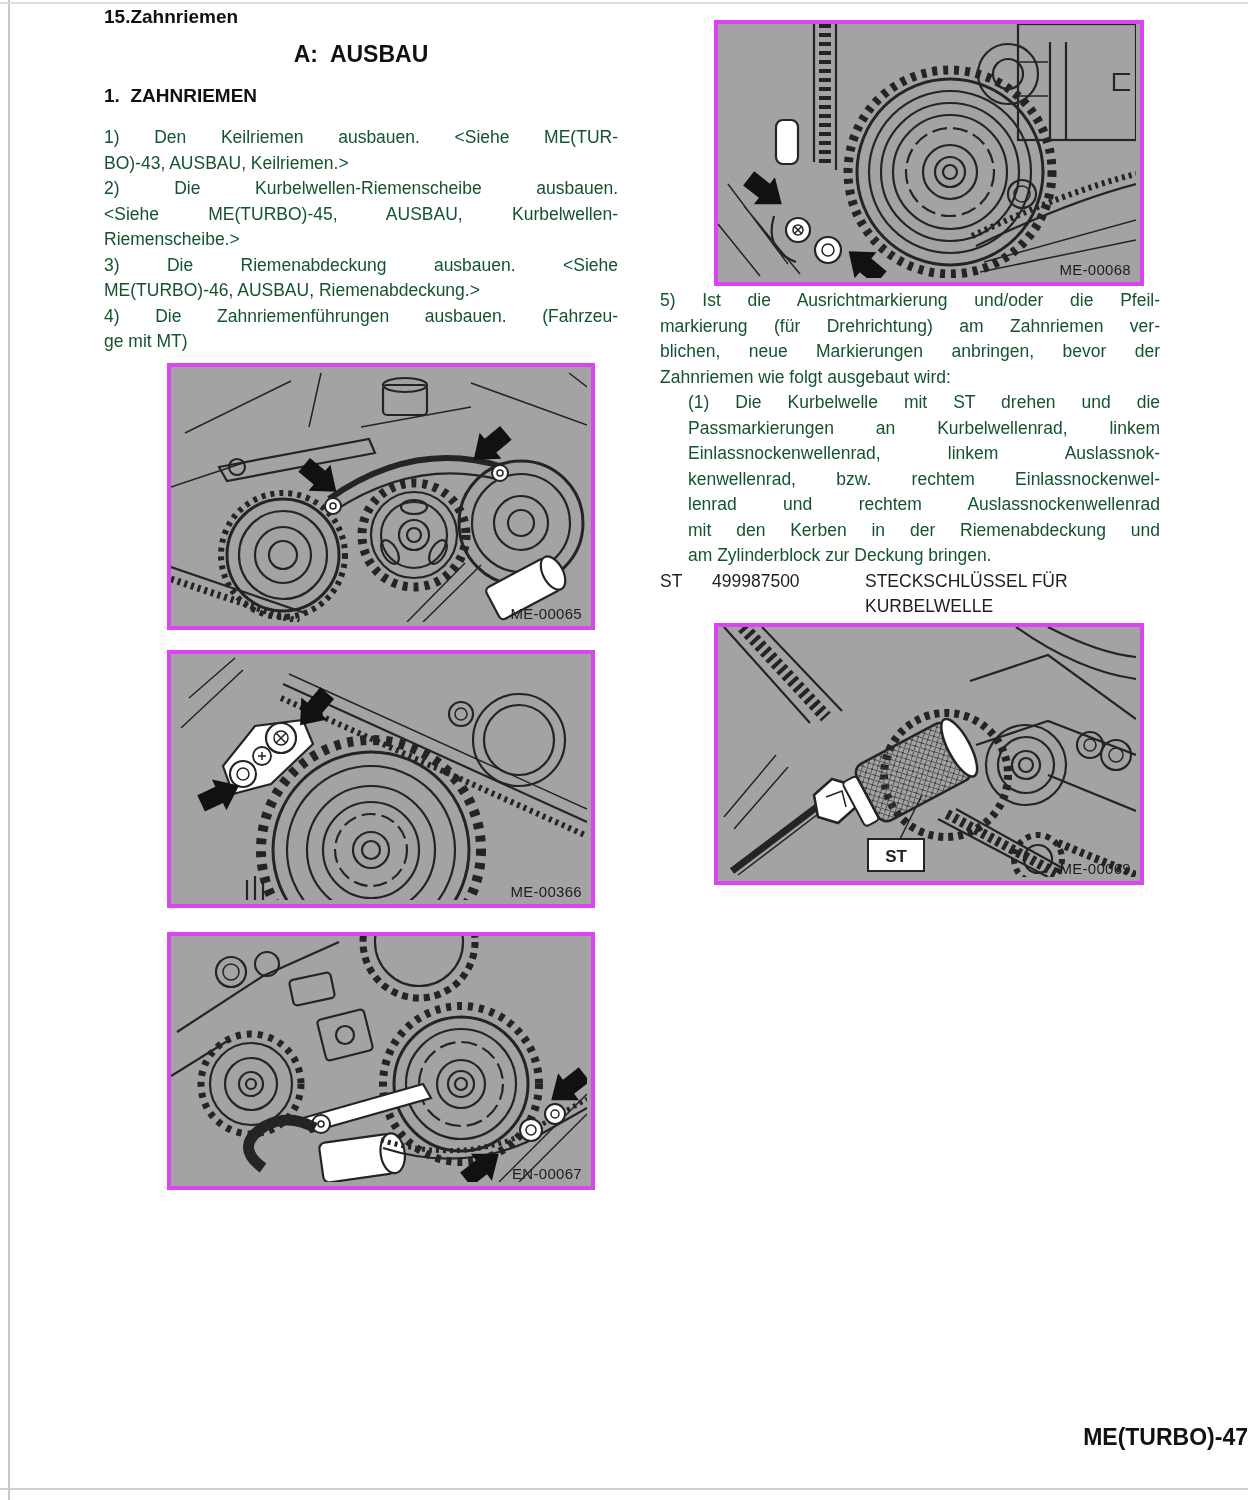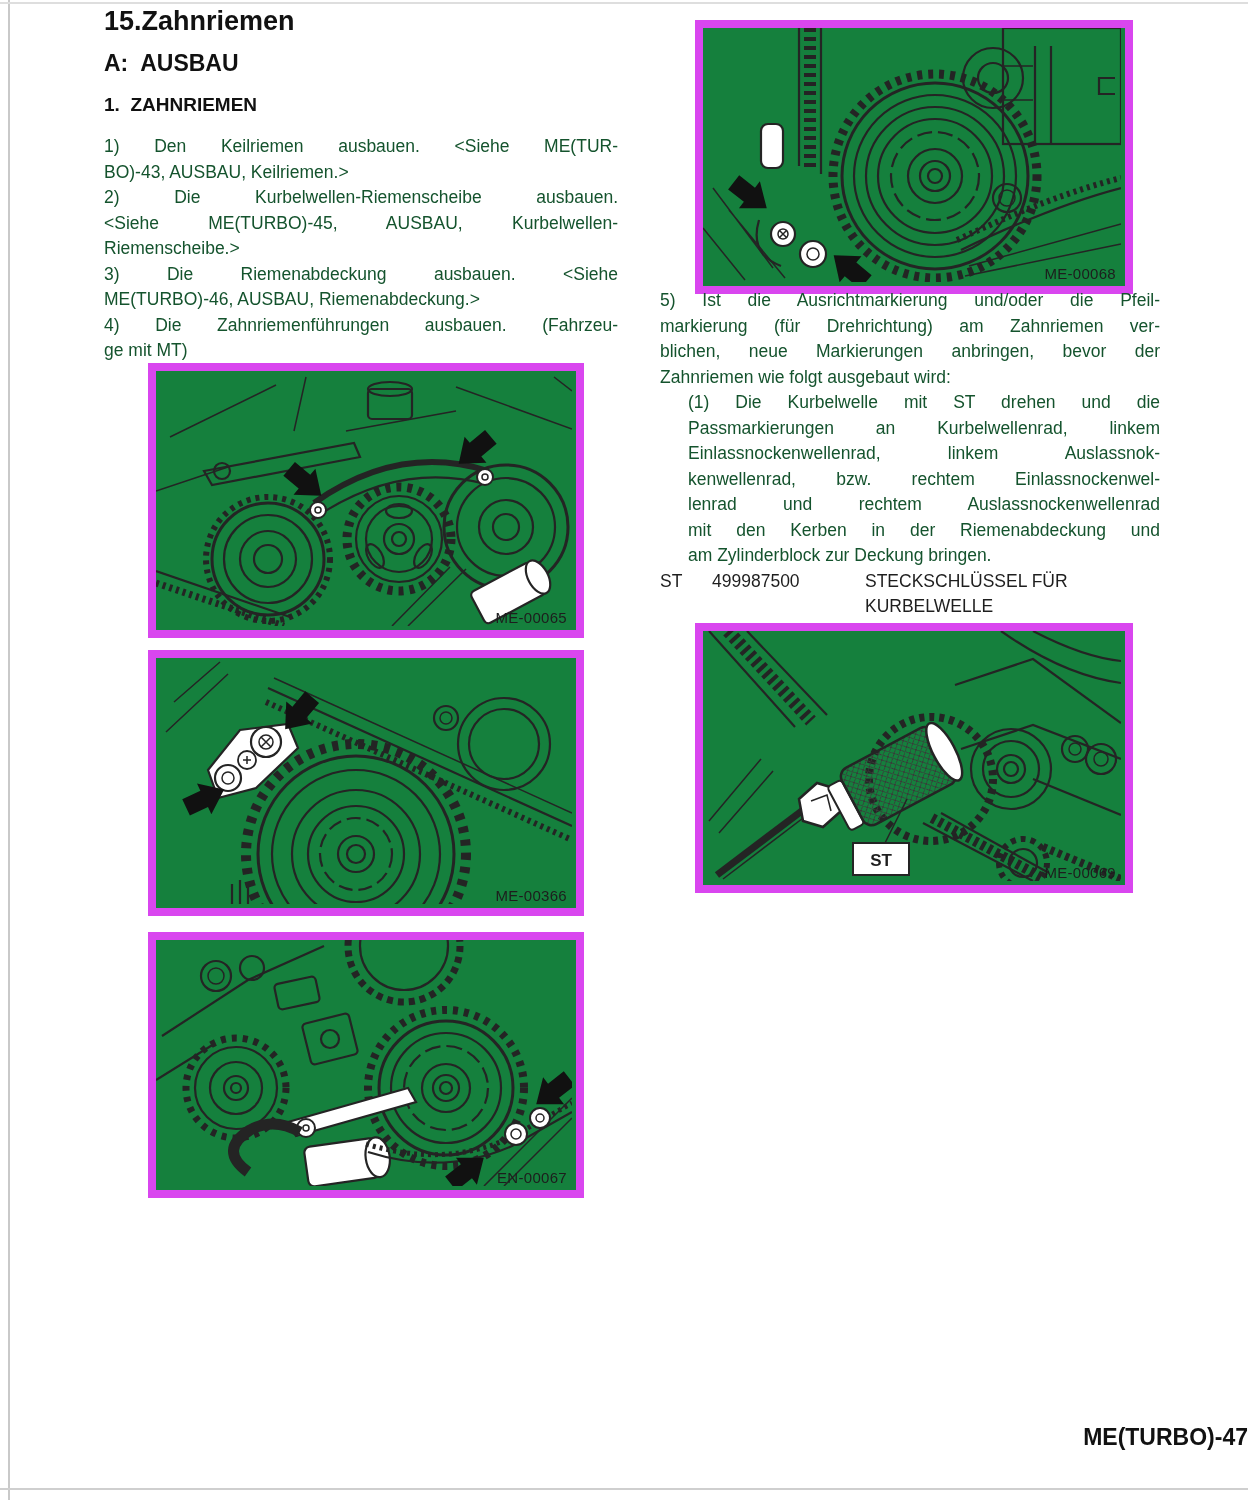--- a/index.html
+++ b/index.html
@@ -3,34 +3,34 @@
 <meta charset="utf-8">
 <style>
   html,body{margin:0;padding:0;background:#fff;}
   .page{position:relative;width:1248px;height:1500px;background:#fff;overflow:hidden;
         font-family:"Liberation Sans",sans-serif;color:#222;}
   .edge-left{position:absolute;left:8px;top:0;width:2px;height:1500px;background:#c9c9c9;}
   .edge-top{position:absolute;left:0;top:2px;width:1248px;height:2px;background:#dedede;}
   .edge-bottom{position:absolute;left:0;top:1488px;width:1248px;height:2px;background:#cfcfcf;}
 
   .col-left{position:absolute;left:104px;top:6px;width:514px;}
-  .h1{font-size:27px;font-weight:bold;color:#111;margin:0 0 13px 0;white-space:pre;}
-  .h2{font-size:23px;font-weight:bold;color:#111;margin:0 0 17px 0;white-space:pre;}
+  .h1{font-size:19px;font-weight:bold;color:#111;margin:0 0 13px 0;white-space:pre;}
+  .h2{font-size:23px;font-weight:bold;color:#111;margin:0 0 17px 0;white-space:pre;text-align:center;}
   .h3{font-size:19px;font-weight:bold;color:#111;margin:12px 0 18px 0;white-space:pre;}
 
   .bl{font-size:17.5px;line-height:25.5px;color:#14532d;}
   .j{text-align:justify;text-align-last:justify;}
   .sub{padding-left:28px;}
 
   .rc-text{position:absolute;left:660px;top:288px;width:500px;}
   .tool-line{display:flex;font-size:17.5px;line-height:25.5px;color:#1e1e1e;}
   .tool-code{width:52px;flex:0 0 auto;}
   .tool-num{width:153px;flex:0 0 auto;}
 
-  .fig{position:absolute;border:8px solid #d946ef;background:#15803d;}
+  .fig{position:absolute;border:4px solid #d946ef;background:#a3a3a3;margin-left:19px;}
   .fig svg{display:block;}
   .fig-label{position:absolute;right:9px;bottom:4px;font-size:15px;color:#1d1d1d;letter-spacing:0.3px;}
   .s1{stroke:#242424;fill:none;stroke-width:1.5;}
   .s2{stroke:#242424;fill:none;stroke-width:2.2;}
   .s3{stroke:#242424;fill:none;stroke-width:3;}
   .teeth{stroke:#242424;fill:none;}
   .wfill{fill:#fff;stroke:#242424;}
   svg text{font-family:"Liberation Sans",sans-serif;font-weight:bold;}
 
   .footer{position:absolute;left:0;top:1424px;width:1248px;text-align:right;

